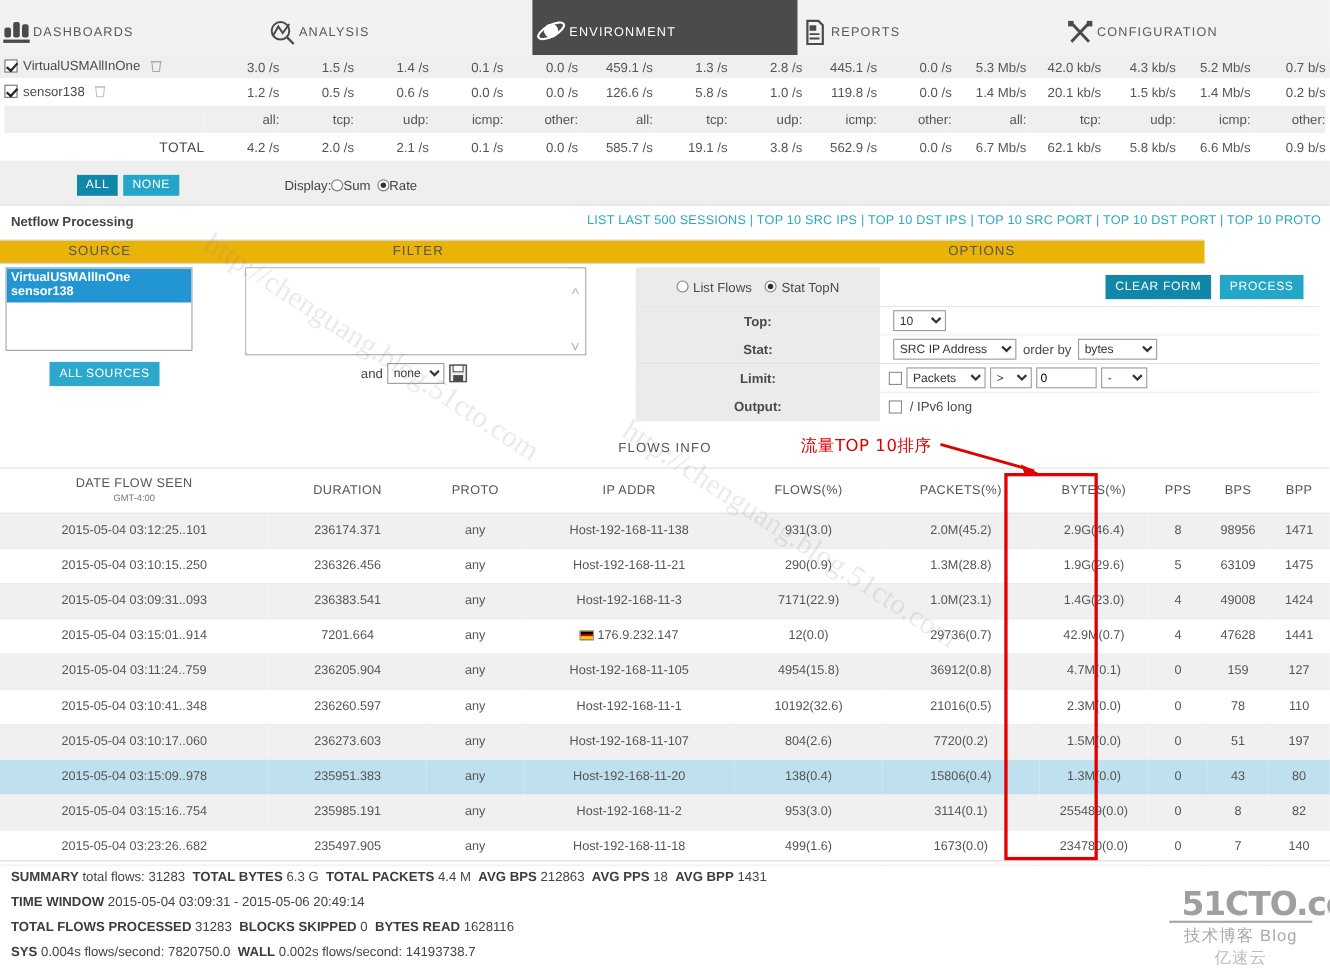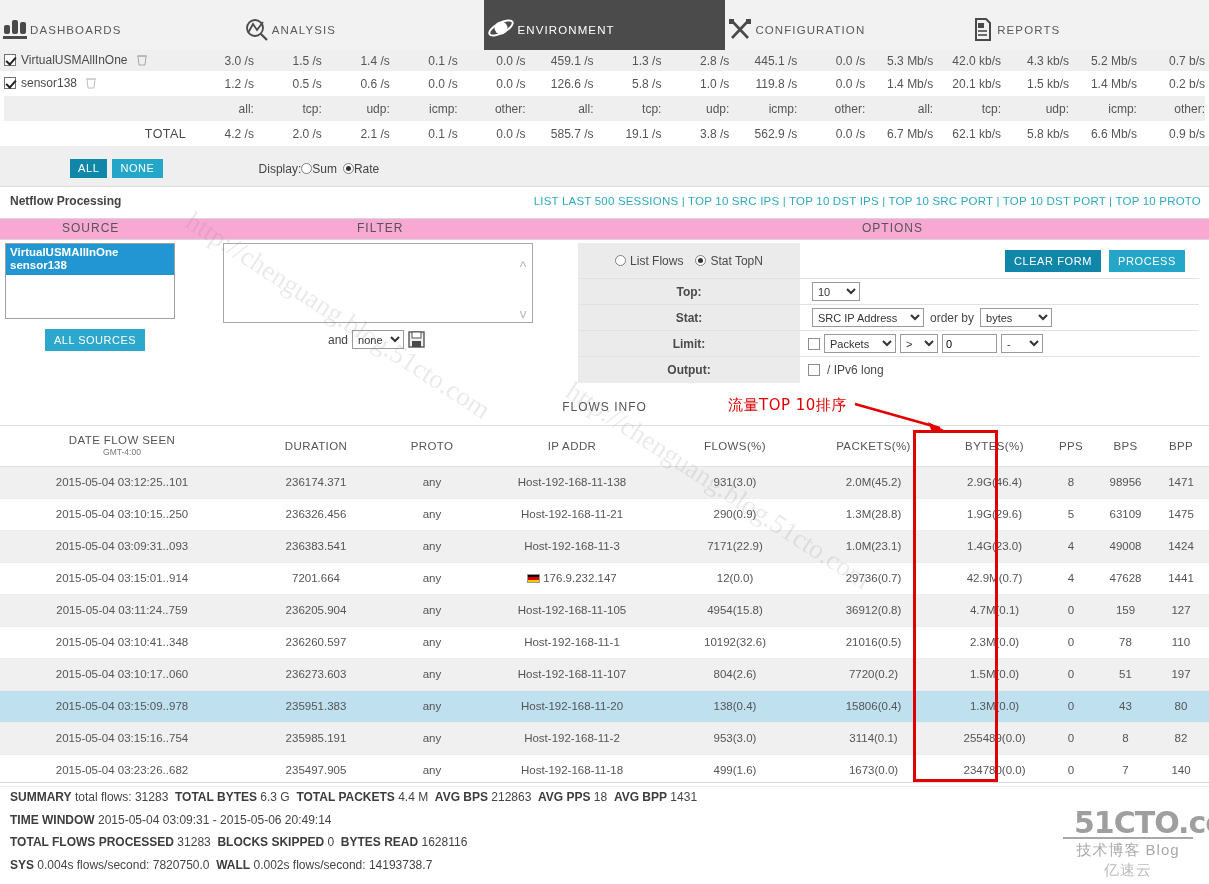--- a/index.html
+++ b/index.html
@@ -105,22 +105,22 @@
     position:absolute; top:186px; left:0; width:1209px; height:28px;
     background:#ffffff; border-top:1px solid #dcdcdc;
     display:flex; align-items:center;
   }
   .nf-title { margin-left:10px; font-weight:bold; font-size:12px; color:#444; }
   .nf-links { margin-left:auto; margin-right:8px; font-size:11.5px; letter-spacing:.2px; }
   .nf-links a { color:#2fa8bf; text-decoration:none; cursor:pointer; }
   .nf-links .sep { color:#2fa8bf; }
 
   .colhdr-bar {
-    position:absolute; top:218px; left:0; width:1209px; height:22px;
-    background:#f9a8d4; border-top:1px solid #d8d8d8; border-bottom:1px solid #d8d8d8;
+    position:absolute; top:218px; left:0; width:1095px; height:22px;
+    background:#eab308; border-top:1px solid #d8d8d8; border-bottom:1px solid #d8d8d8;
   }
   .colhdr { position:absolute; top:2px; font-size:12px; color:#555; letter-spacing:1px; }
   .colhdr.source { left:62px; }
   .colhdr.filter { left:357px; }
   .colhdr.options { left:862px; }
 
   .srcbox {
     position:absolute; top:243px; left:5px; width:170px; height:76px;
     border:1px solid #a0a0a0; background:#fff; overflow:hidden;
   }
@@ -267,39 +267,39 @@
           <ellipse cx="17" cy="11" rx="13" ry="5" transform="rotate(-28 17 11)" fill="none" stroke="#ffffff" stroke-width="2"></ellipse>
           <circle cx="17" cy="11" r="6.5" fill="#ffffff"></circle>
         </svg>
       </span>
       <span class="nav-label">ENVIRONMENT</span>
     </div>
 
     <div class="navitem">
       <span class="nav-icon">
         <svg width="30" height="26" viewBox="0 0 30 26">
+          <path d="M9 2 h10 l4 4 v17 h-14 z" fill="none" stroke="#4a4a4a" stroke-width="2"></path>
+          <rect x="11" y="6" width="6" height="5" fill="#4a4a4a"></rect>
+          <line x1="11" y1="14" x2="20" y2="14" stroke="#4a4a4a" stroke-width="1.6"></line>
+          <line x1="11" y1="18" x2="20" y2="18" stroke="#4a4a4a" stroke-width="1.6"></line>
+        </svg>
+      </span>
+      <span class="nav-label">REPORTS</span>
+    </div>
+
+    <div class="navitem">
+      <span class="nav-icon">
+        <svg width="30" height="26" viewBox="0 0 30 26">
           <line x1="7" y1="4" x2="23" y2="21" stroke="#4a4a4a" stroke-width="2.6"></line>
           <line x1="23" y1="4" x2="7" y2="21" stroke="#4a4a4a" stroke-width="2.6"></line>
           <rect x="4" y="2" width="5" height="5" fill="#4a4a4a"></rect>
           <rect x="21" y="2" width="5" height="5" fill="#4a4a4a"></rect>
         </svg>
       </span>
       <span class="nav-label">CONFIGURATION</span>
-    </div>
-
-    <div class="navitem">
-      <span class="nav-icon">
-        <svg width="30" height="26" viewBox="0 0 30 26">
-          <path d="M9 2 h10 l4 4 v17 h-14 z" fill="none" stroke="#4a4a4a" stroke-width="2"></path>
-          <rect x="11" y="6" width="6" height="5" fill="#4a4a4a"></rect>
-          <line x1="11" y1="14" x2="20" y2="14" stroke="#4a4a4a" stroke-width="1.6"></line>
-          <line x1="11" y1="18" x2="20" y2="18" stroke="#4a4a4a" stroke-width="1.6"></line>
-        </svg>
-      </span>
-      <span class="nav-label">REPORTS</span>
     </div>
   </div>
 
   <div class="partial-row">
     <table class="sensor">
       <tbody>
           <tr class="shade">
         <td class="namecell">
           <span class="chk on"></span><span>VirtualUSMAllInOne</span>
           <span class="trash">

